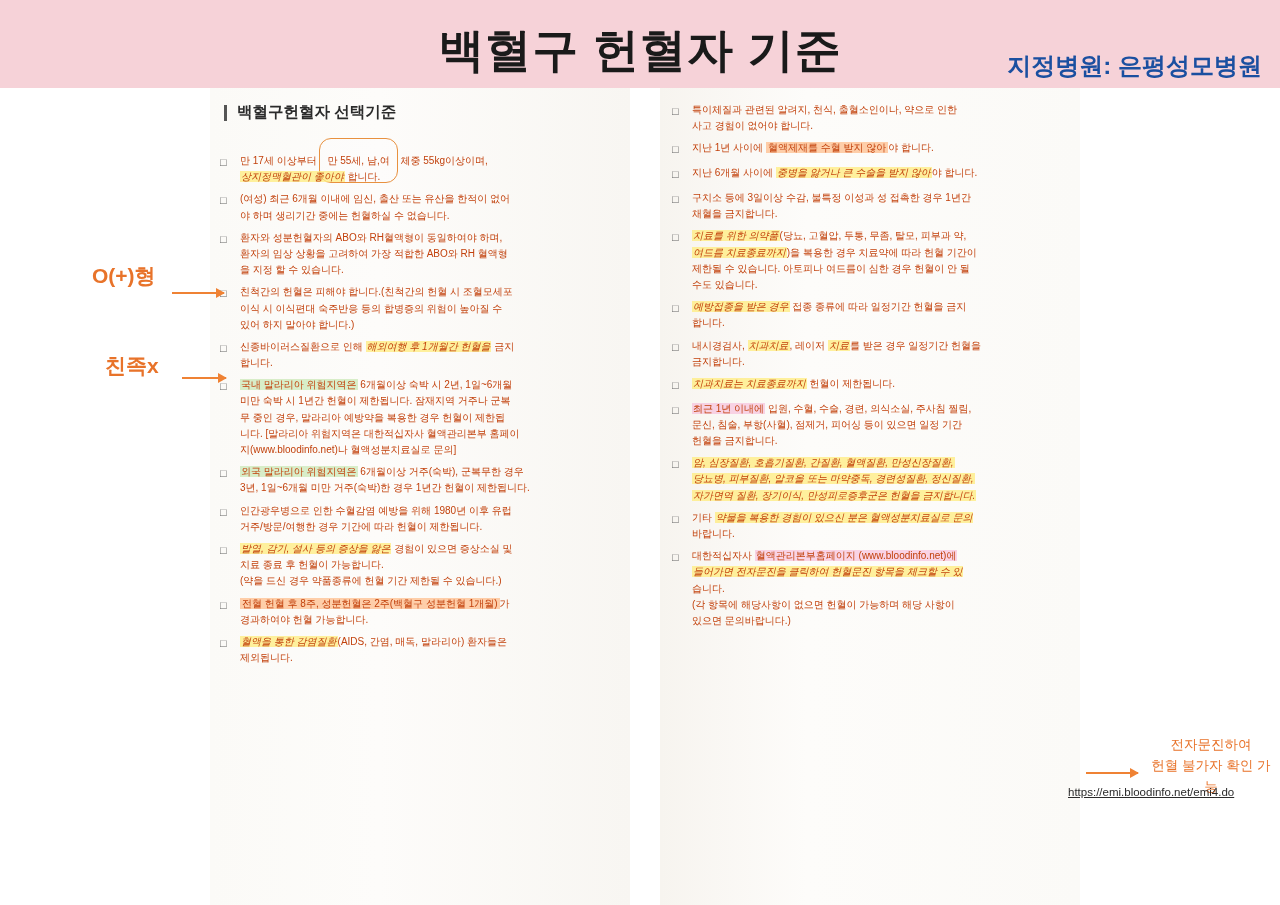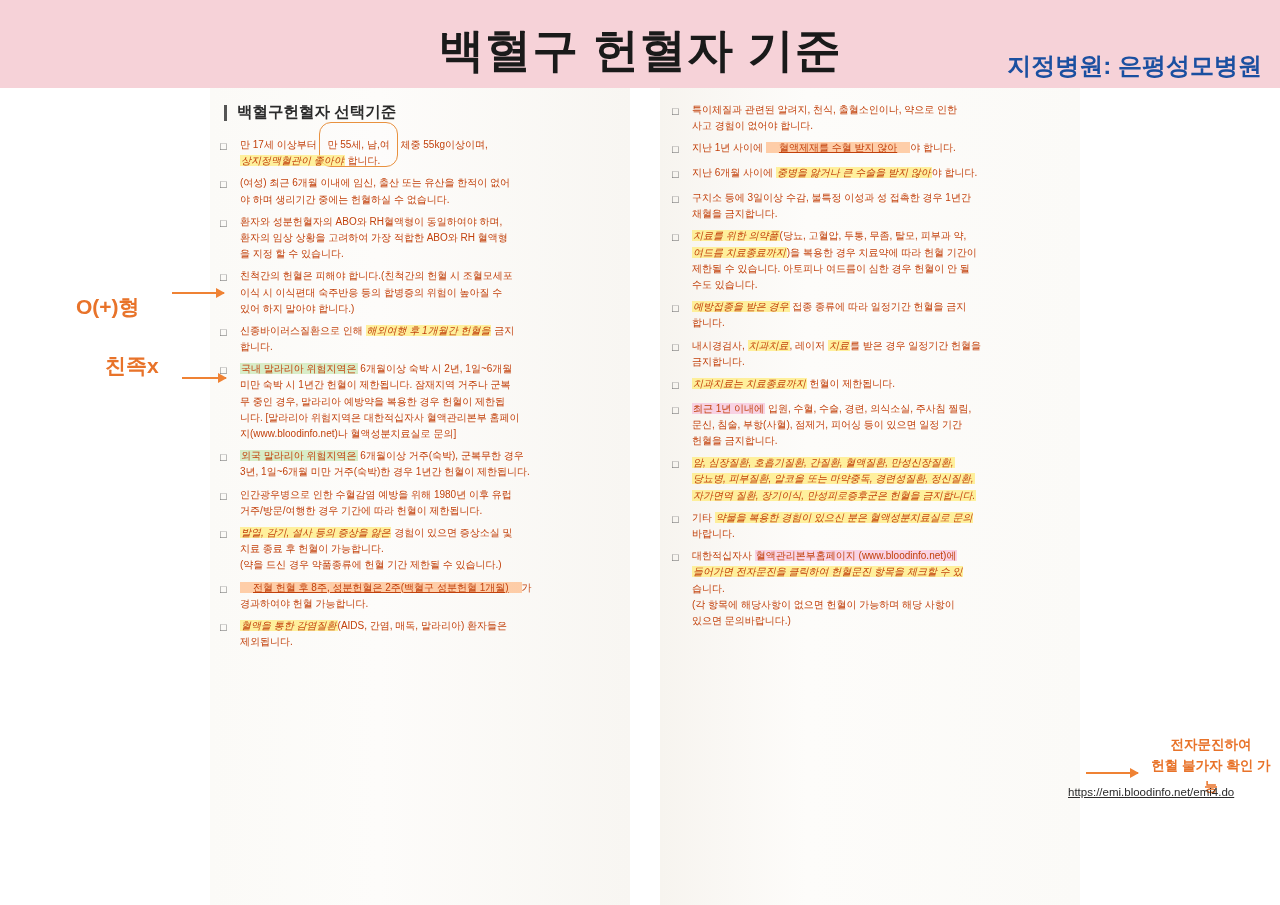--- a/index.html
+++ b/index.html
@@ -68,21 +68,21 @@
     width: 400px;
     padding-top: 14px;
   }
   .col-left  { left: 220px; }
   .col-right { left: 672px; }
 
   .sec-title {
     font-size: 15.5px;
     font-weight: bold;
     color: #2b2b2b;
-    margin: 0 0 14px 4px;
+    margin: 0 0 30px 4px;
     display: flex;
     align-items: center;
     gap: 10px;
   }
   .sec-title .bar {
     display: inline-block;
     width: 3px; height: 16px;
     background: #555;
   }
 
@@ -103,39 +103,39 @@
   .txt {
     flex: 1 1 auto;
     font-size: 10px;
     line-height: 1.62;
     color: #c2410c;
     word-break: keep-all;
   }
 
   
   .hl-y  { background: rgba(255,236,120,0.72); padding: 0 1px; font-style: italic; }
-  .hl-o  { background: rgba(255,178,120,0.62); padding: 0 13px; text-decoration: underline; }
+  .hl-o  { background: rgba(255,178,120,0.62); padding: 0 2px; }
   .hl-p  { background: rgba(246,178,214,0.55); padding: 0 1px; }
   .hl-g  { background: rgba(186,226,160,0.55); padding: 0 1px; }
   .box-o {
     border: 1.6px solid #e8913f;
     border-radius: 12px;
     padding: 16px 7px;
     background: rgba(255,255,255,0.2);
   }
 
   
   .note {
     position: absolute;
     color: #e8732a;
     font-weight: bold;
     font-size: 21px;
     white-space: nowrap;
   }
-  .note-o-type { left: 76px; top: 262px; margin-top: 31px; }
+  .note-o-type { left: 92px; top: 262px; }
   .note-kin    { left: 105px; top: 352px; }
 
   .arrow {
     position: absolute;
     height: 2px;
     background: #ef8234;
   }
   .arrow::after {
     content: "";
     position: absolute;
@@ -147,21 +147,21 @@
   .arrow-1 { left: 172px; top: 292px; width: 52px; }
   .arrow-2 { left: 182px; top: 377px; width: 44px; }
   .arrow-3 { left: 1086px; top: 772px; width: 52px; }
 
   .note-right {
     position: absolute;
     left: 1146px;
     top: 735px;
     width: 130px;
     color: #e8732a;
-    font-weight: bold;
+    font-weight: normal;
     font-size: 13.5px;
     line-height: 1.55;
     text-align: center;
   }
   .note-link {
     position: absolute;
     left: 1068px;
     top: 786px;
     font-size: 11.5px;
     color: #2b2b2b;

